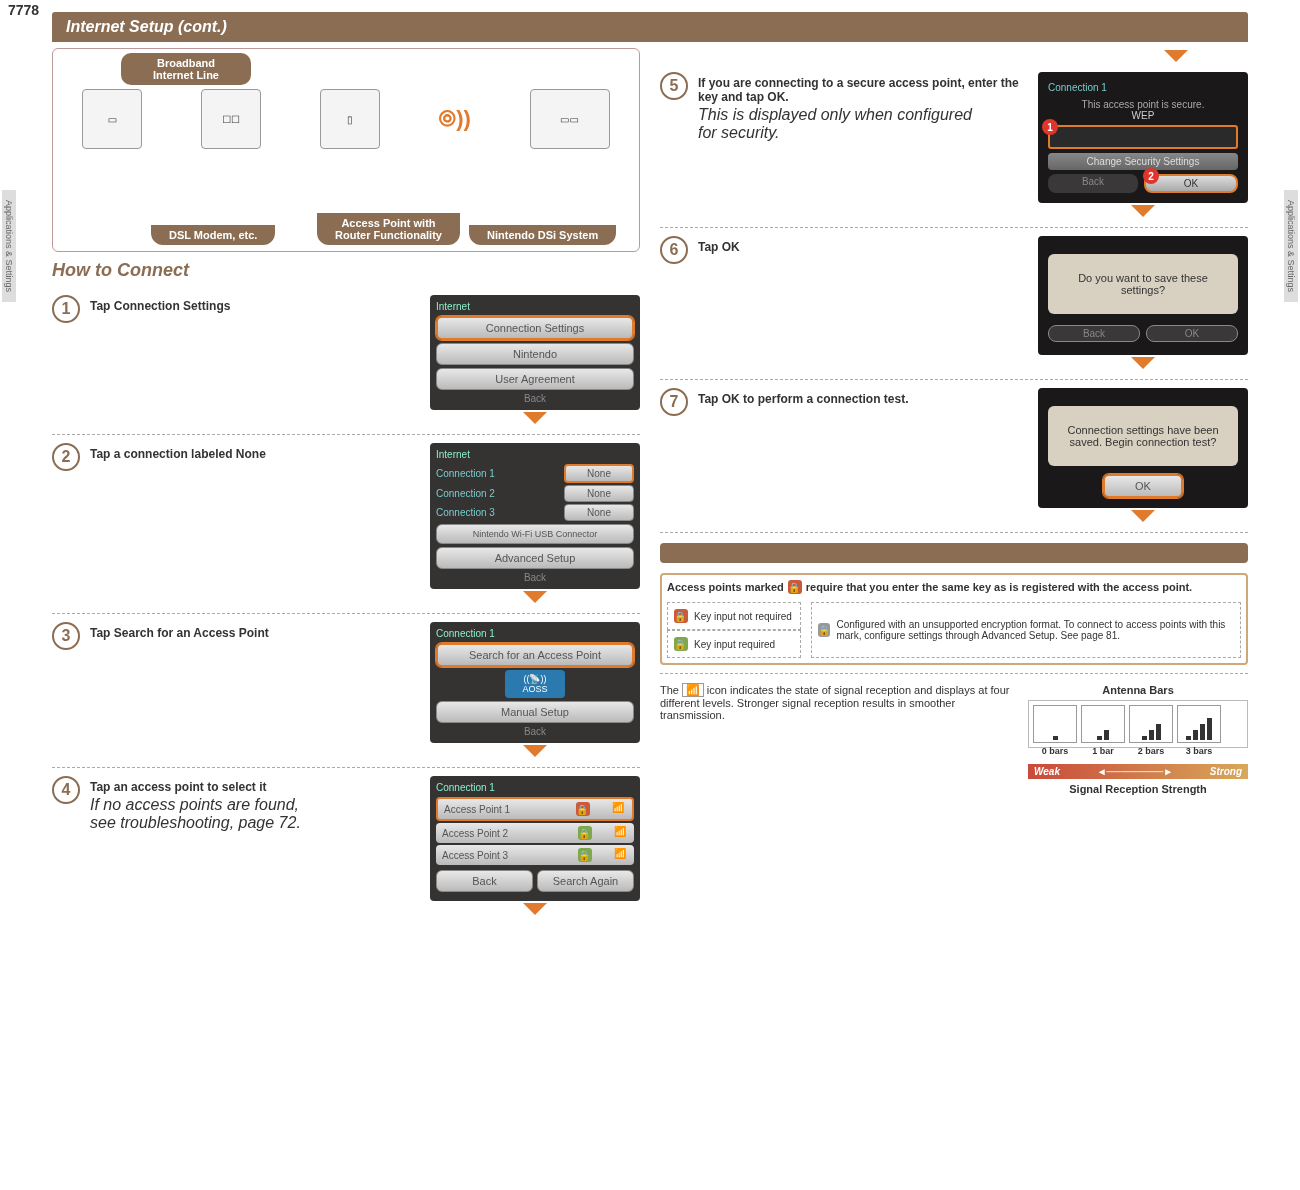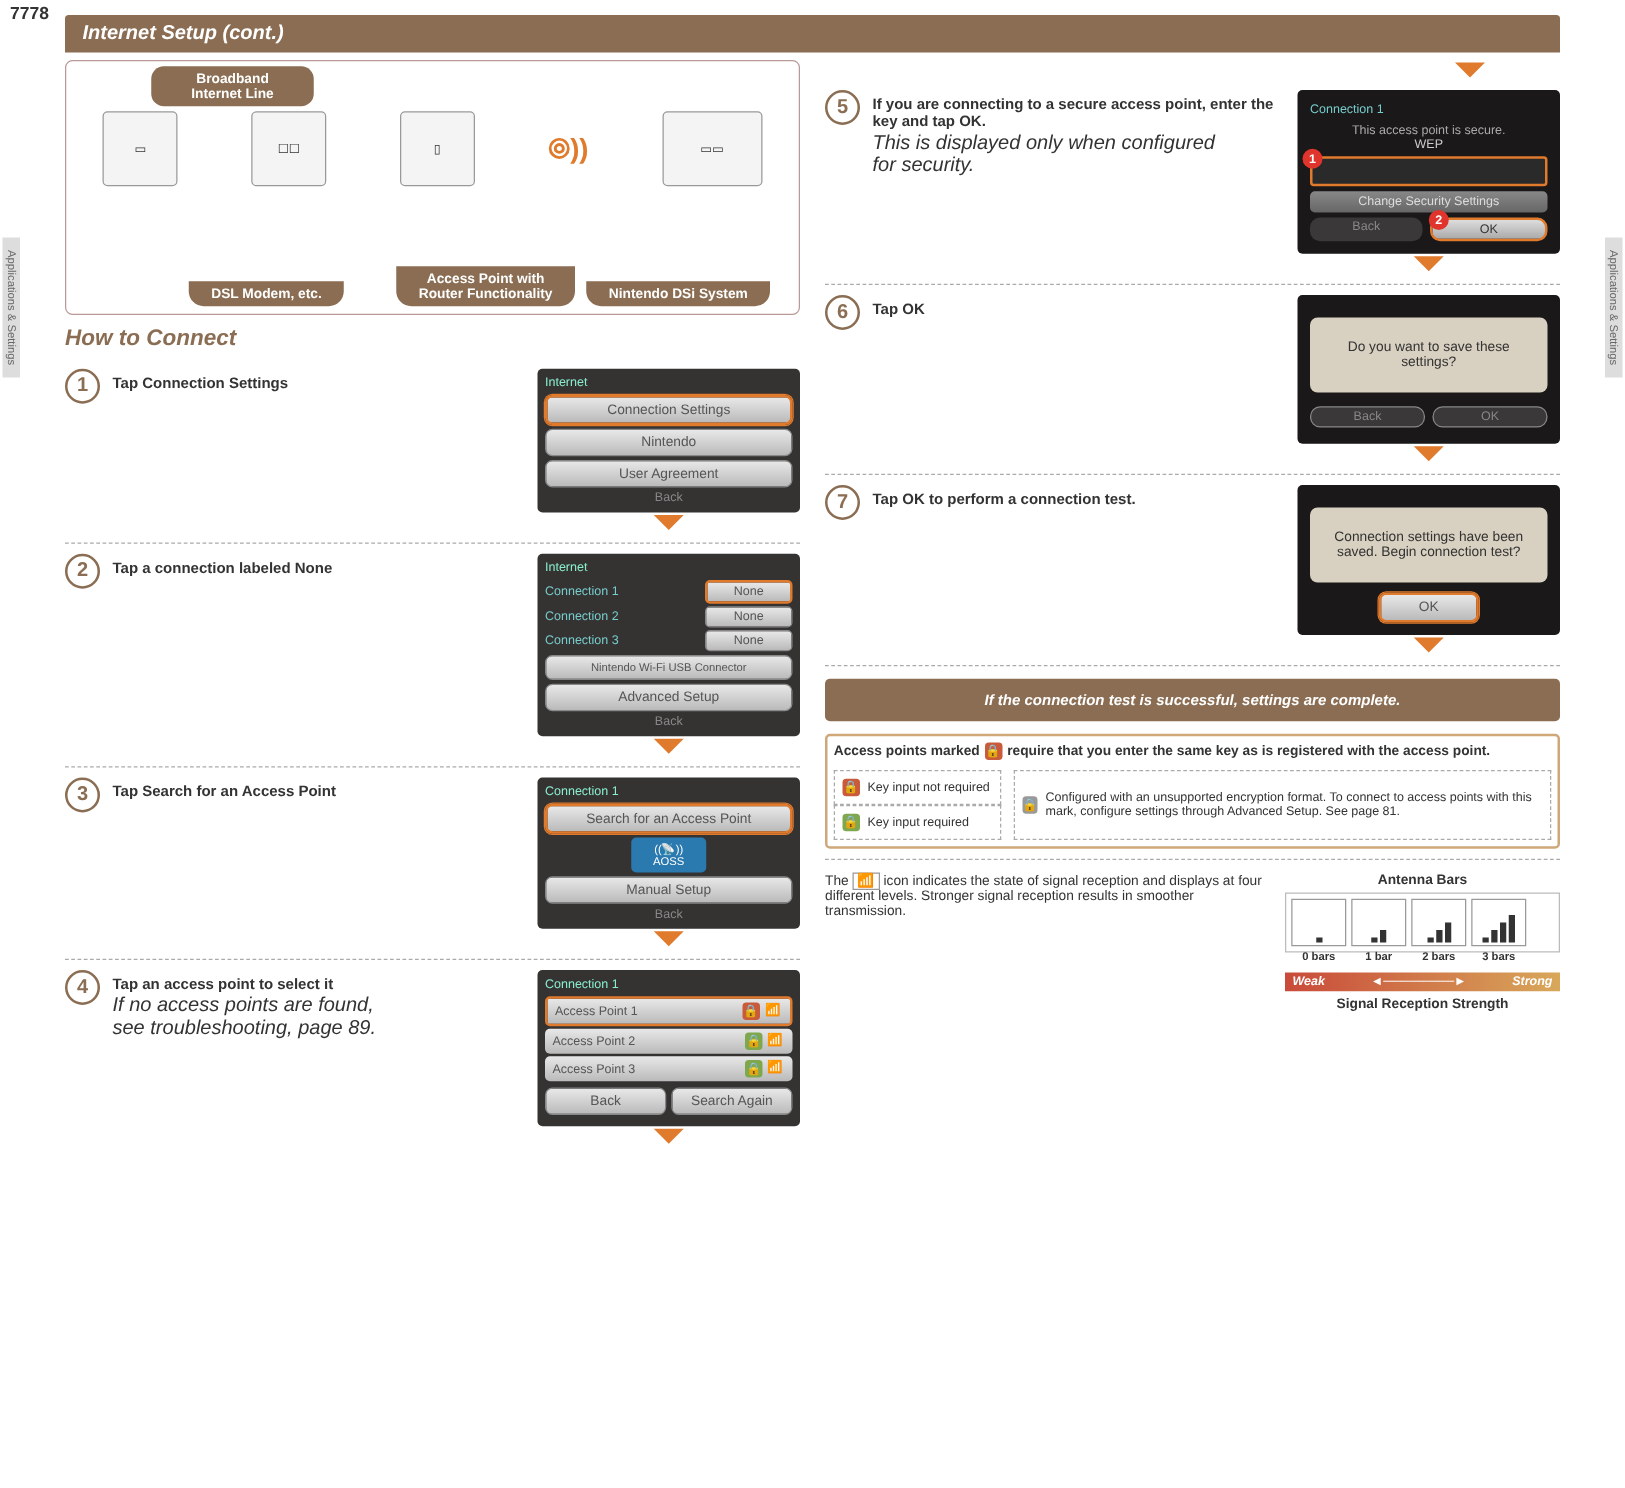--- a/index.html
+++ b/index.html
@@ -26,21 +26,21 @@
 .screen{width:210px;flex-shrink:0}
 .ds-screen{background:#353232;border-radius:4px;padding:6px;color:#aaa;font-size:10px}
 .ds-title{color:#8ec;font-size:10px;margin-bottom:4px}
 .ds-btn{background:linear-gradient(#e8e8e8,#bababa);border:1px solid #888;border-radius:6px;padding:4px;text-align:center;color:#555;margin:3px 0;font-size:11px}
 .ds-btn.hl{border:2px solid #e07a2c;box-shadow:0 0 0 1px #e07a2c}
 .ds-back{text-align:center;color:#888;font-size:10px;margin-top:3px}
 .conn-row{display:flex;gap:4px;margin:2px 0;align-items:center}
 .conn-row .lbl{color:#7cc;flex:1;font-size:10px}
 .conn-row .val{background:linear-gradient(#e8e8e8,#bababa);border:1px solid #888;border-radius:4px;padding:2px 8px;color:#555;width:70px;text-align:center;font-size:10px}
 .conn-row.hl .val{border:2px solid #e07a2c}
-.ap-row{display:flex;align-items:center;gap:4px;background:linear-gradient(#e8e8e8,#bababa);border-radius:4px;padding:3px 6px;margin:2px 0;color:#555;font-size:10px}
+.ap-row{display:flex;align-items:center;gap:22px;background:linear-gradient(#e8e8e8,#bababa);border-radius:4px;padding:3px 6px;margin:2px 0;color:#555;font-size:10px}
 .ap-row.hl{border:2px solid #e07a2c}
 .ap-row .nm{flex:1}
 .lock{width:14px;height:14px;display:inline-flex;align-items:center;justify-content:center;border-radius:3px;font-size:10px}
 .lock.green{background:#7fa84e;color:#fff}
 .lock.red{background:#c95a3a;color:#fff}
 .lock.gray{background:#999;color:#fff}
 .sig{width:14px;height:14px;display:inline-flex}
 .aoss{background:#2a7ab0;color:#fff;border-radius:4px;padding:4px 10px;margin:3px auto;width:60px;text-align:center;font-size:9px}
 .dual-btn{display:flex;gap:4px;margin-top:2px}
 .dual-btn .ds-btn{flex:1}
@@ -160,21 +160,21 @@
       <div class="ds-btn">Manual Setup</div>
       <div class="ds-back">Back</div>
     </div>
             <div class="arrow-down"></div>
           </div>
   </div>
 
   <div class="step" style="border-bottom:none">
     <div class="num">4</div>
     <div class="step-body"><span>Tap an access point to select it</span><div class="sub" style="white-space:pre-line">If no access points are found,
-see  troubleshooting, page 89.</div></div>
+see  troubleshooting, page 72.</div></div>
     <div class="screen">
             <div class="ds-screen">
       <div class="ds-title">Connection 1</div>
       <div class="ap-row hl">
                 <span class="nm">Access Point 1</span>
                 <span class="lock red">🔒</span>
                 <span class="sig">📶</span>
               </div>
       <div class="ap-row">
                 <span class="nm">Access Point 2</span>
@@ -243,21 +243,20 @@
     <div class="screen">
             <div class="screen-dark">
       <div class="inner-panel">Connection settings have been saved. Begin connection test?</div>
       <div class="ds-btn hl" style="width:80px;margin:0 auto">OK</div>
     </div>
             <div class="arrow-down"></div>
           </div>
   </div>
 
   <div class="complete-bar">
-    <div>If the connection test is successful, settings are complete.</div>
   </div>
 
   <div class="info-box">
     <div style="display:flex;align-items:center;gap:4px;font-weight:bold;margin-bottom:8px">
             <span>Access points marked</span> 
             <span class="lock red">🔒</span> 
             <span>require that you enter the same key as is registered with the access point.</span>
           </div>
     <div class="key-table">
       <div style="display:flex;flex-direction:column">

